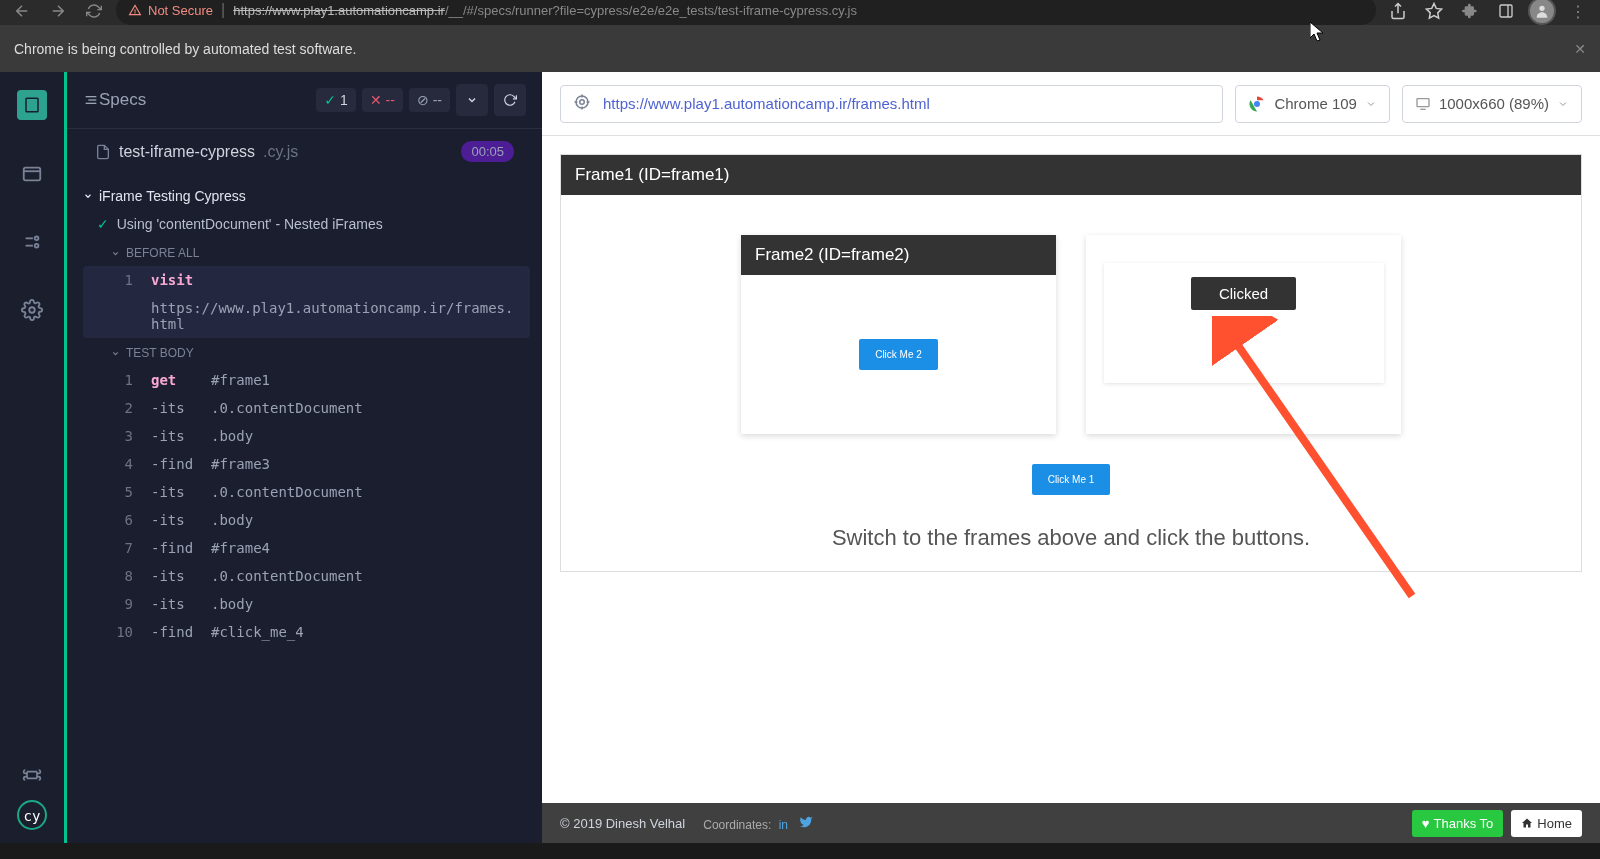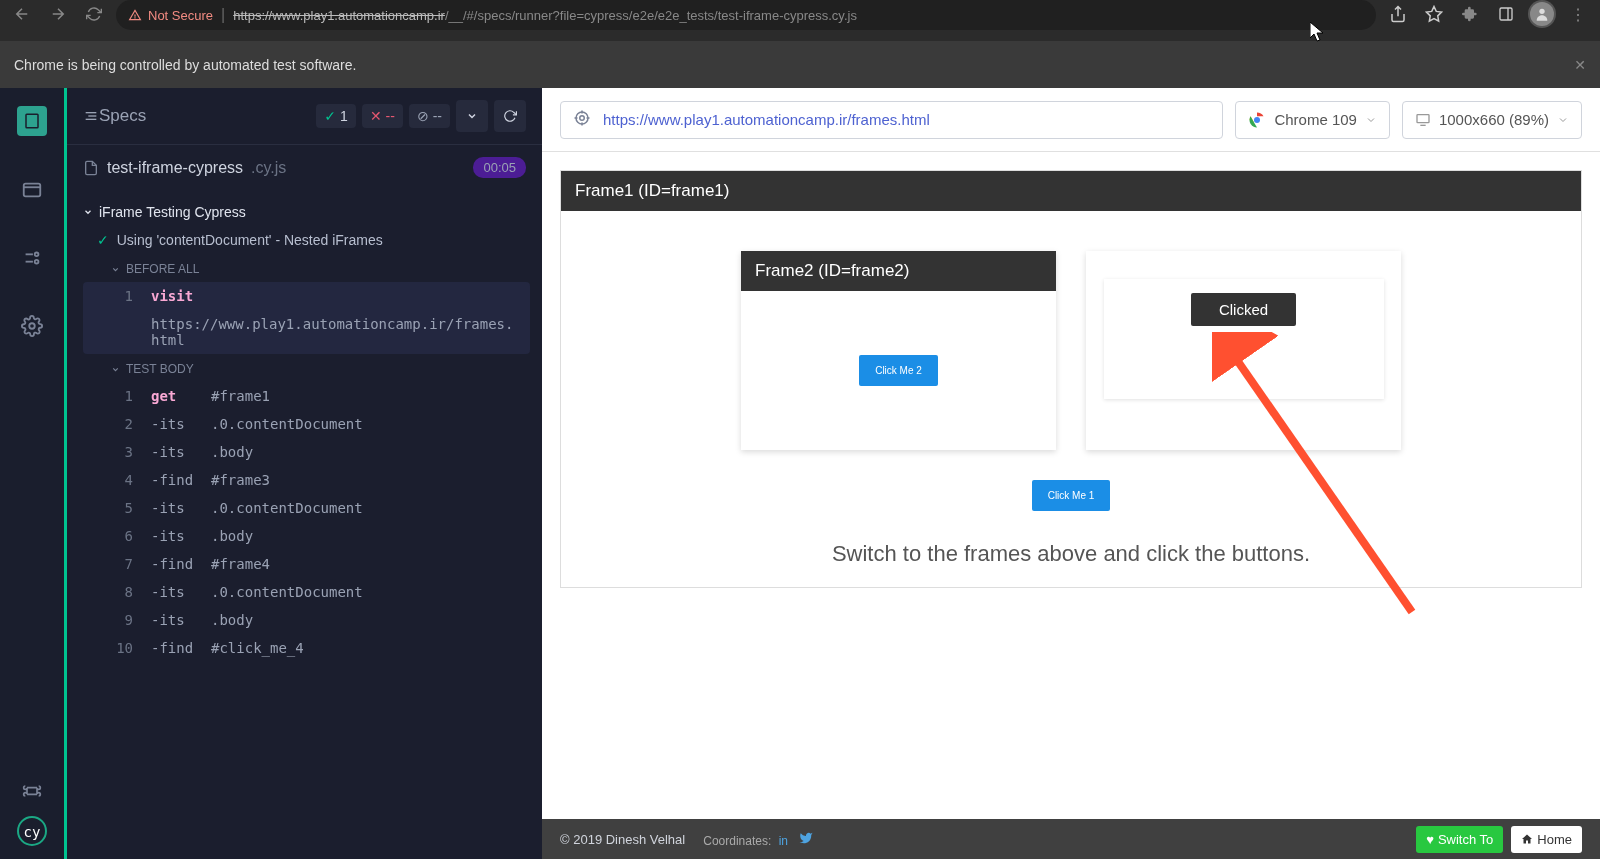--- a/index.html
+++ b/index.html
@@ -1,19 +1,19 @@
 <!DOCTYPE html>
 <html><head>
 <meta charset="utf-8">
 <style>
 * { margin: 0; padding: 0; box-sizing: border-box; }
 body { font-family: -apple-system, BlinkMacSystemFont, "Segoe UI", Helvetica, Arial, sans-serif; background: #1a1a1a; width: 1600px; height: 859px; overflow: hidden; }
 
 
-.browser-toolbar { height: 41px; background: #2b2b2b; display: flex; align-items: flex-start; padding: 0 8px; gap: 8px; }
+.browser-toolbar { height: 25px; background: #2b2b2b; display: flex; align-items: flex-end; padding: 0 8px; gap: 8px; }
 .nav-btn { width: 28px; height: 28px; display: flex; align-items: center; justify-content: center; color: #888; border: none; background: none; cursor: pointer; }
 .url-bar { flex: 1; height: 30px; background: #202020; border-radius: 15px; display: flex; align-items: center; padding: 0 12px; gap: 8px; }
 .not-secure { color: #f28b82; font-size: 13px; display: flex; align-items: center; gap: 6px; }
 .url-text { color: #bbb; font-size: 13px; }
 .url-strike { text-decoration: line-through; }
 .url-path { color: #888; }
 .toolbar-icon { width: 28px; height: 28px; display: flex; align-items: center; justify-content: center; color: #ccc; }
 .profile-pill { background: #555; border-radius: 14px; padding: 2px; display: flex; align-items: center; }
 .profile-avatar { width: 24px; height: 24px; background: #888; border-radius: 50%; display: flex; align-items: center; justify-content: center; }
 
@@ -34,21 +34,21 @@
 .cy-panel { width: 478px; background: #1b1e2e; color: #cfd4e0; display: flex; flex-direction: column; border-left: 3px solid #00c390; }
 .cy-panel-header { display: flex; align-items: center; justify-content: space-between; padding: 14px 16px; height: 56px; }
 .cy-specs-label { display: flex; align-items: center; color: #9aa2b4; font-size: 17px; }
 .cy-stats { display: flex; align-items: center; gap: 6px; }
 .stat-pill { display: flex; align-items: center; gap: 4px; padding: 4px 8px; border-radius: 4px; background: #262a3c; font-size: 14px; }
 .stat-pass { color: #00c390; }
 .stat-fail { color: #e45770; }
 .stat-pending { color: #9aa2b4; }
 .expand-btn, .reload-btn { width: 32px; height: 32px; background: #262a3c; border-radius: 4px; display: flex; align-items: center; justify-content: center; color: #cfd4e0; border: none; cursor: pointer; }
 
-.cy-file-row { display: flex; align-items: center; justify-content: space-between; padding: 12px 16px; border-top: 1px solid #2a2e40; }
+.cy-file-row { display: flex; align-items: center; justify-content: space-between; padding: 12px 28px; border-top: 1px solid #2a2e40; }
 .cy-file-name { display: flex; align-items: center; gap: 8px; font-size: 16px; }
 .file-ext { color: #6b7385; }
 .cy-timer { background: #4c1d95; padding: 3px 10px; border-radius: 10px; font-size: 13px; color: #9aa2b4; }
 
 .cy-suite { padding: 8px 0 12px 16px; }
 .cy-suite-title { display: flex; align-items: center; gap: 6px; font-size: 14px; color: #e0e4ee; padding: 6px 0; }
 .cy-test-title { display: flex; align-items: center; gap: 8px; font-size: 14px; color: #b8bfd0; padding: 6px 0 6px 14px; }
 .cy-check { color: #00c390; }
 
 .cy-section-label { font-size: 12px; color: #7a8296; padding: 8px 0 6px 28px; display: flex; align-items: center; gap: 6px; }
@@ -430,21 +430,21 @@
       <div class="footer-left">
         <span>© 2019 Dinesh Velhal</span>
         <span style="font-size:12px;color:#aaa"><span>Coordinates:</span>
           <span class="footer-social">in</span>
           <span class="footer-social"><svg width="14" height="14" viewBox="0 0 24 24" fill="#4ea3e0">
                 <path d="M23 3a10.9 10.9 0 01-3.14 1.53 4.48 4.48 0 00-7.86 3v1A10.66 10.66 0 013 4s-4 9 5 13a11.64 11.64 0 01-7 2c9 5 20 0 20-11.5a4.5 4.5 0 00-.08-.83A7.72 7.72 0 0023 3z"></path>
               </svg></span>
         </span>
       </div>
       <div class="footer-right">
-        <button class="btn-thanks">♥ <span>Switch To</span></button>
+        <button class="btn-thanks">♥ <span>Thanks To</span></button>
         <button class="btn-home">
           <svg width="12" height="12" viewBox="0 0 24 24" fill="#333">
               <path d="M12 3l10 9h-3v9h-5v-6h-4v6H5v-9H2l10-9z"></path>
             </svg>
           <span>Home</span>
         </button>
       </div>
     </div>
   </div>
 </div>

